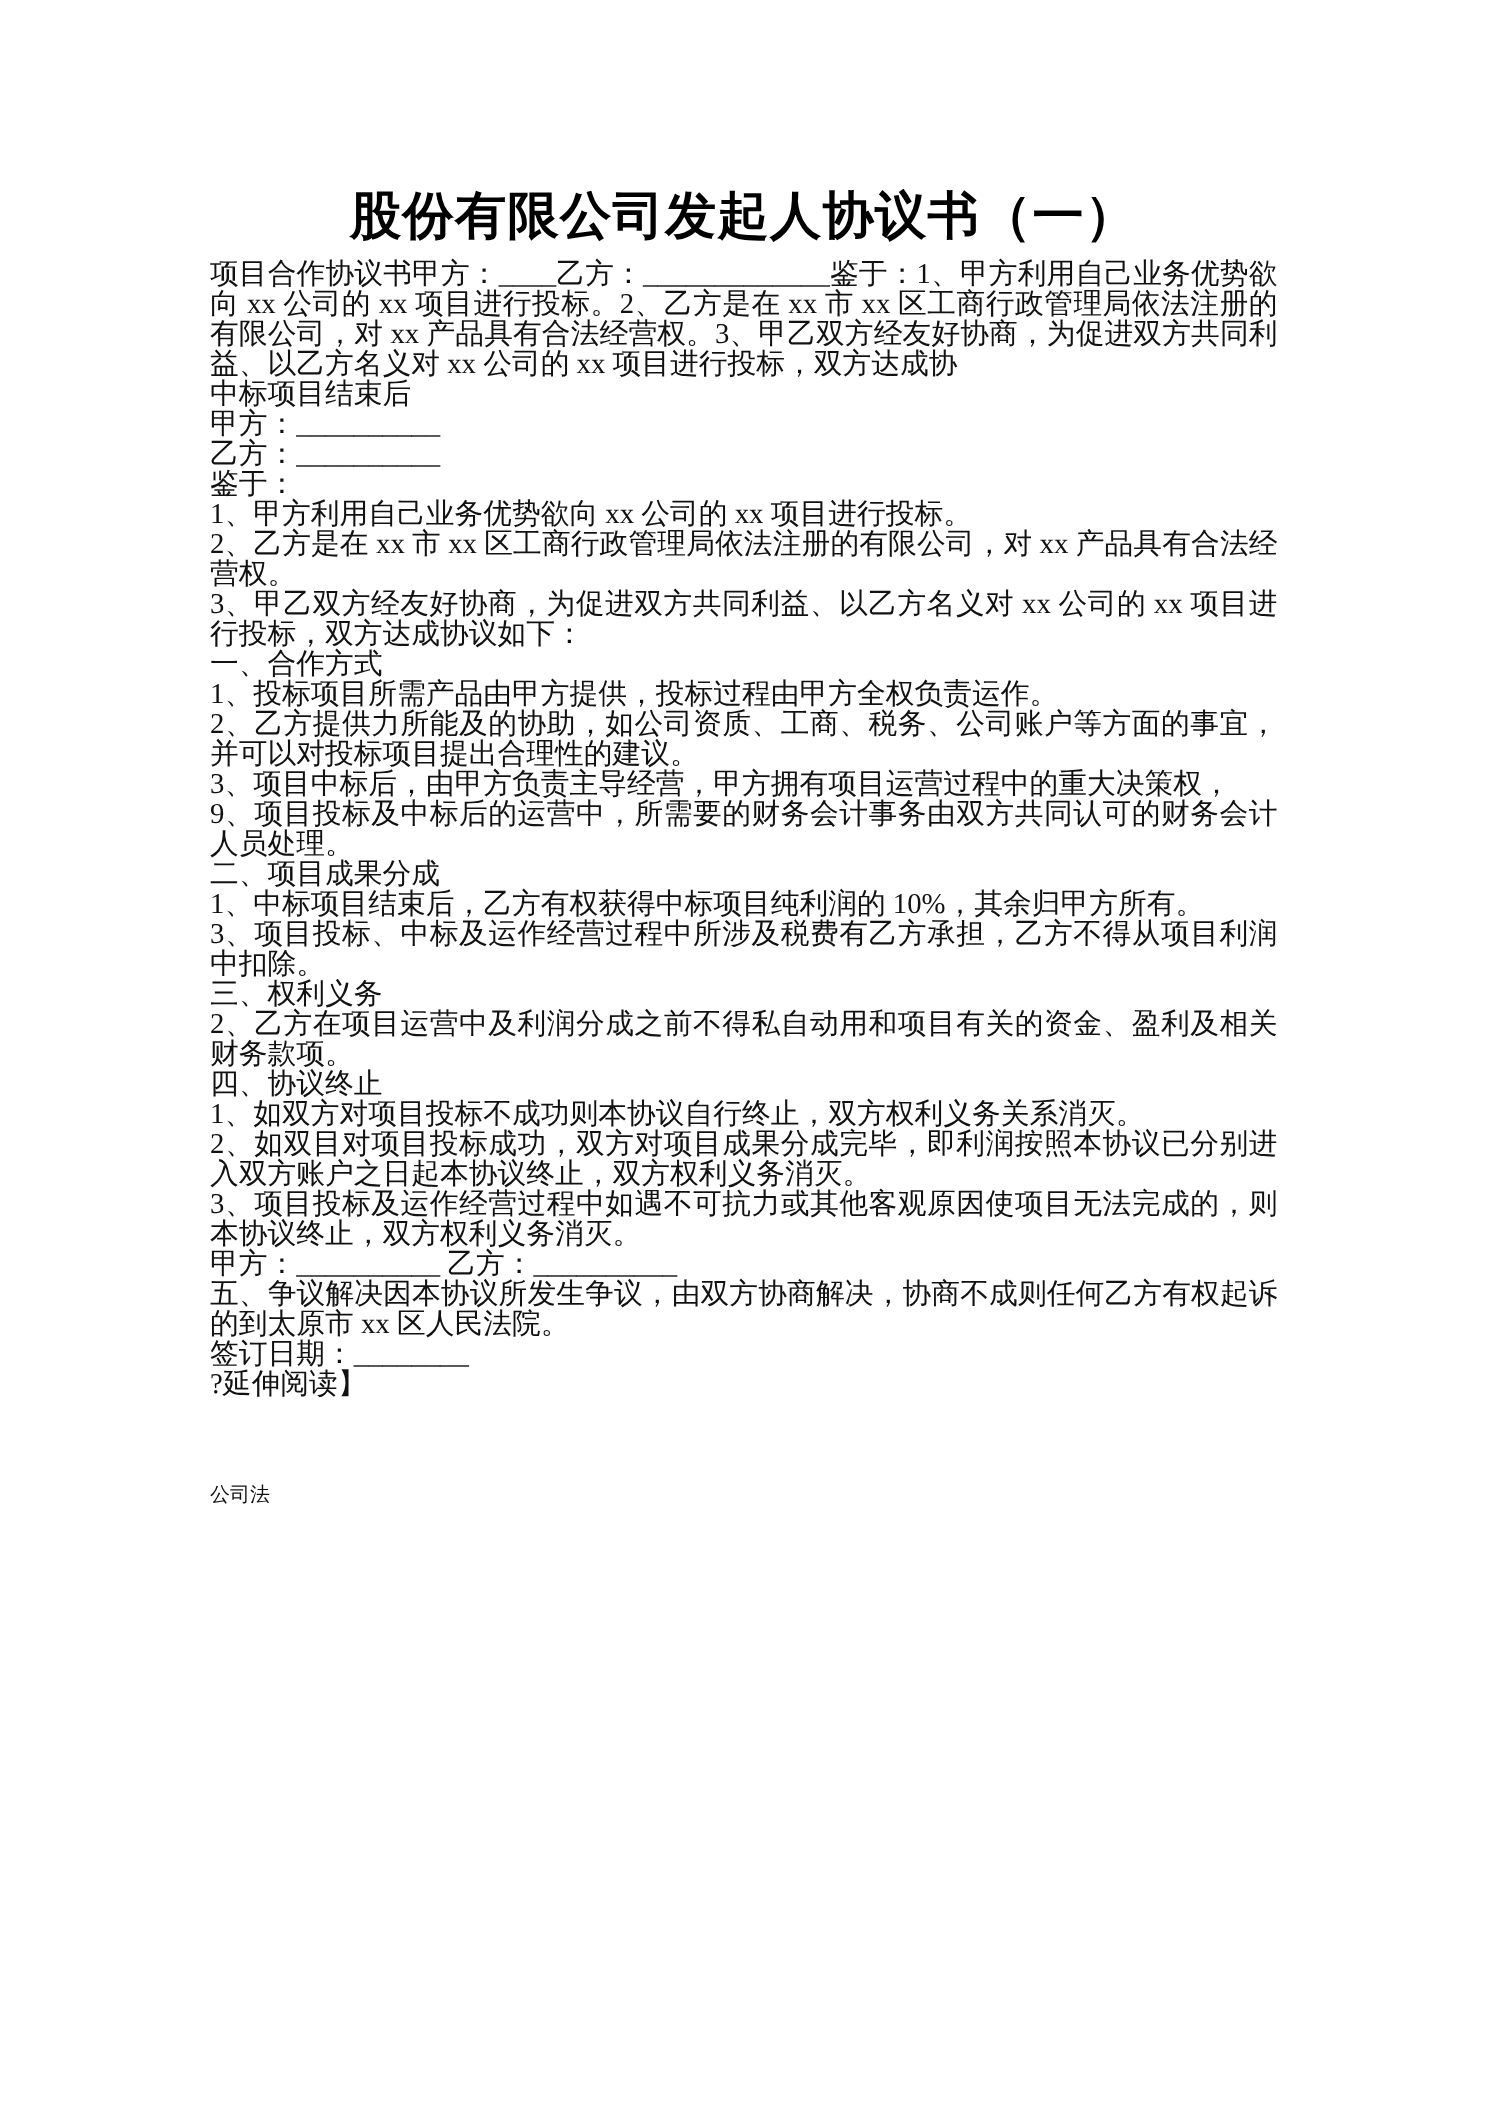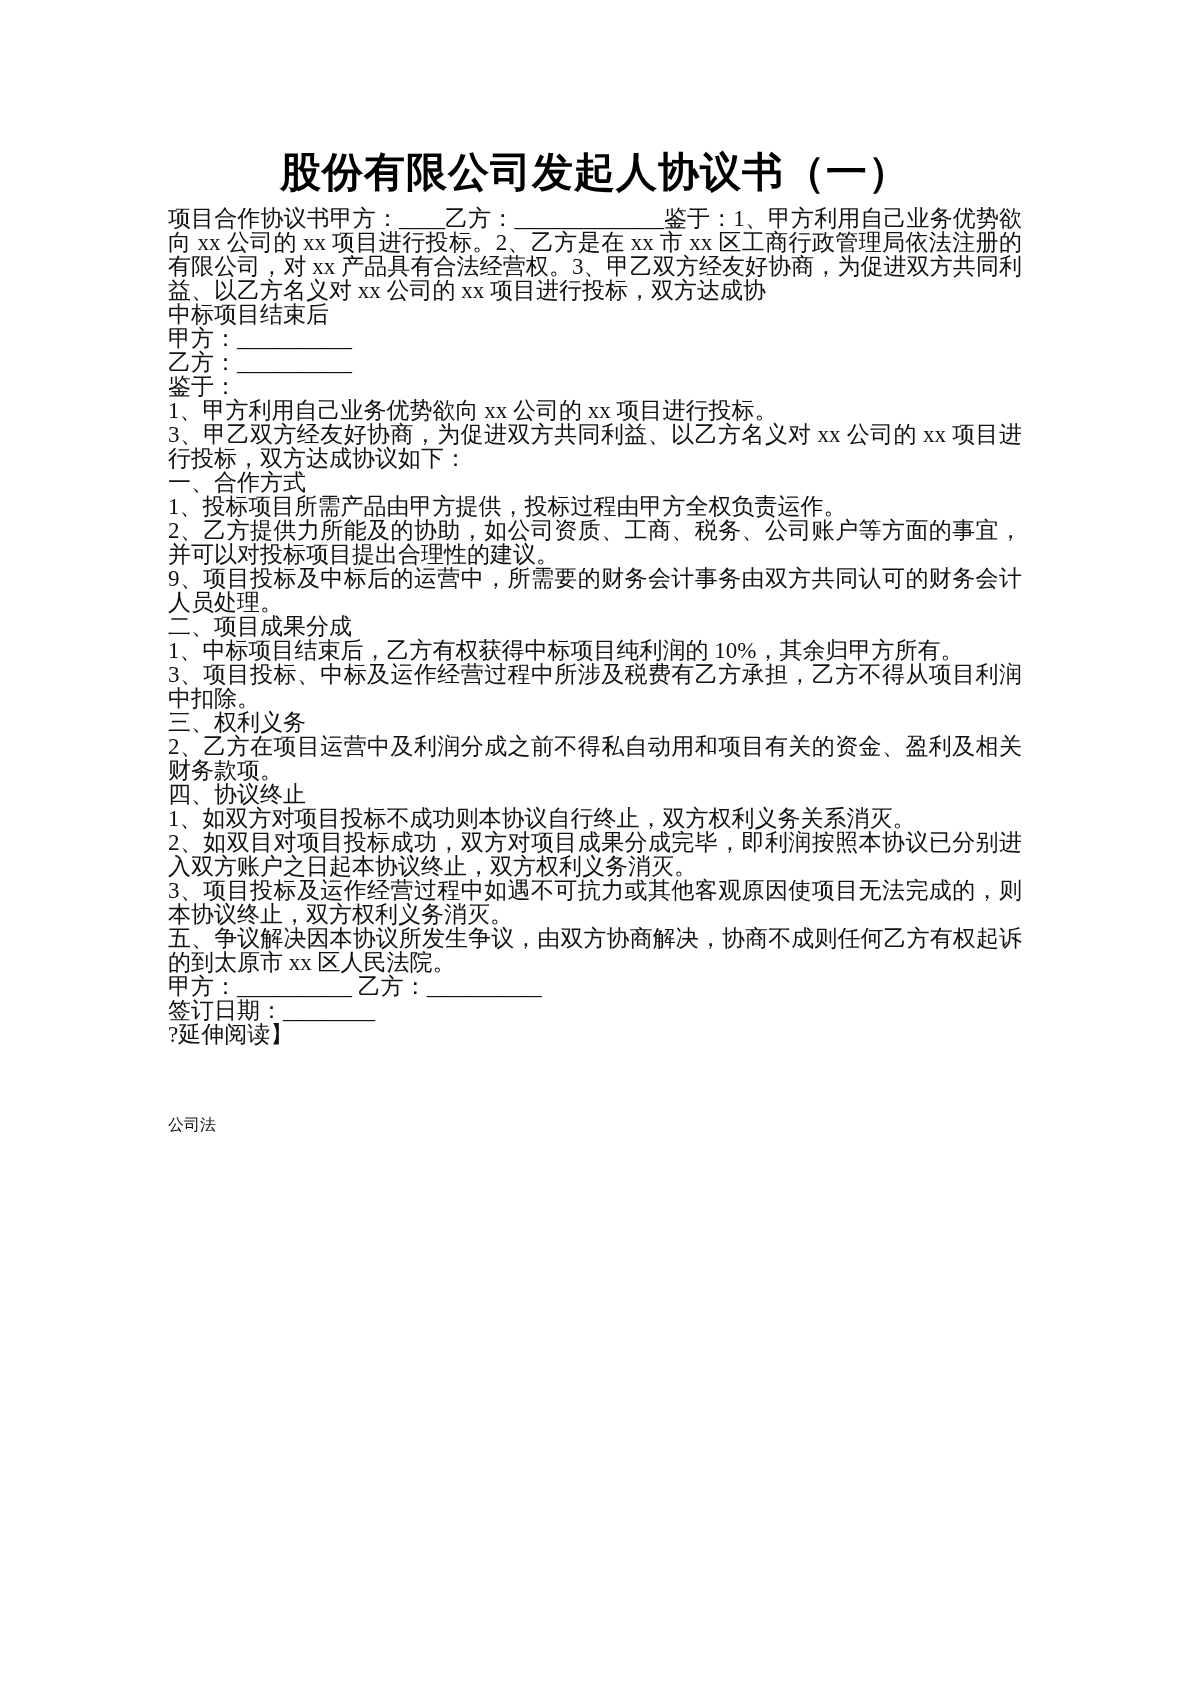--- a/index.html
+++ b/index.html
@@ -52,34 +52,36 @@
 <div class="page">
   <h1 class="doc-title">股份有限公司发起人协议书（一）</h1>
 
   <div class="doc-body">
       <p>项目合作协议书甲方：____乙方：_____________鉴于：1、甲方利用自己业务优势欲向 xx 公司的 xx 项目进行投标。2、乙方是在 xx 市 xx 区工商行政管理局依法注册的有限公司，对 xx 产品具有合法经营权。3、甲乙双方经友好协商，为促进双方共同利益、以乙方名义对 xx 公司的 xx 项目进行投标，双方达成协</p>
       <p>中标项目结束后</p>
       <p>甲方：__________</p>
       <p>乙方：__________</p>
       <p>鉴于：</p>
       <p>1、甲方利用自己业务优势欲向 xx 公司的 xx 项目进行投标。</p>
+      <p>2、乙方是在 xx 市 xx 区工商行政管理局依法注册的有限公司，对 xx 产品具有合法经营权。</p>
       <p>3、甲乙双方经友好协商，为促进双方共同利益、以乙方名义对 xx 公司的 xx 项目进行投标，双方达成协议如下：</p>
       <p>一、合作方式</p>
       <p>1、投标项目所需产品由甲方提供，投标过程由甲方全权负责运作。</p>
       <p>2、乙方提供力所能及的协助，如公司资质、工商、税务、公司账户等方面的事宜，并可以对投标项目提出合理性的建议。</p>
+      <p>3、项目中标后，由甲方负责主导经营，甲方拥有项目运营过程中的重大决策权，</p>
       <p>9、项目投标及中标后的运营中，所需要的财务会计事务由双方共同认可的财务会计人员处理。</p>
       <p>二、项目成果分成</p>
       <p>1、中标项目结束后，乙方有权获得中标项目纯利润的 10%，其余归甲方所有。</p>
       <p>3、项目投标、中标及运作经营过程中所涉及税费有乙方承担，乙方不得从项目利润中扣除。</p>
       <p>三、权利义务</p>
       <p>2、乙方在项目运营中及利润分成之前不得私自动用和项目有关的资金、盈利及相关财务款项。</p>
       <p>四、协议终止</p>
       <p>1、如双方对项目投标不成功则本协议自行终止，双方权利义务关系消灭。</p>
       <p>2、如双目对项目投标成功，双方对项目成果分成完毕，即利润按照本协议已分别进入双方账户之日起本协议终止，双方权利义务消灭。</p>
       <p>3、项目投标及运作经营过程中如遇不可抗力或其他客观原因使项目无法完成的，则本协议终止，双方权利义务消灭。</p>
+      <p>甲方：__________  乙方：__________</p>
       <p>五、争议解决因本协议所发生争议，由双方协商解决，协商不成则任何乙方有权起诉的到太原市 xx 区人民法院。</p>
-      <p>甲方：__________  乙方：__________</p>
       <p>签订日期：________</p>
       <p>?延伸阅读】</p>
     </div>
 
   <p class="appendix">公司法</p>
 </div>
 
 </body></html>

